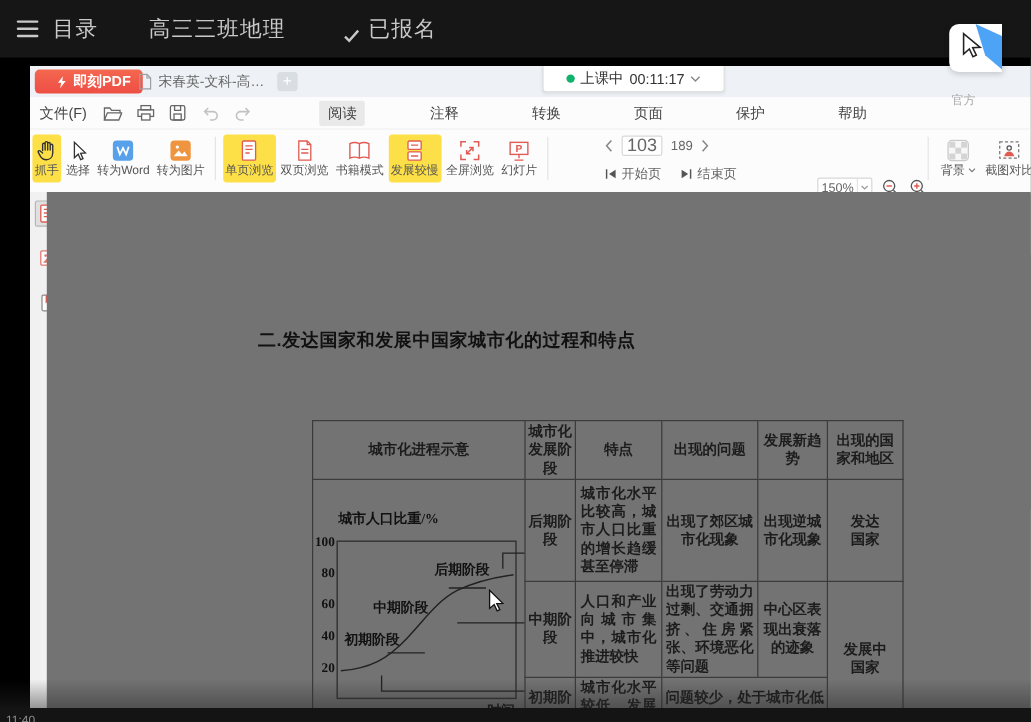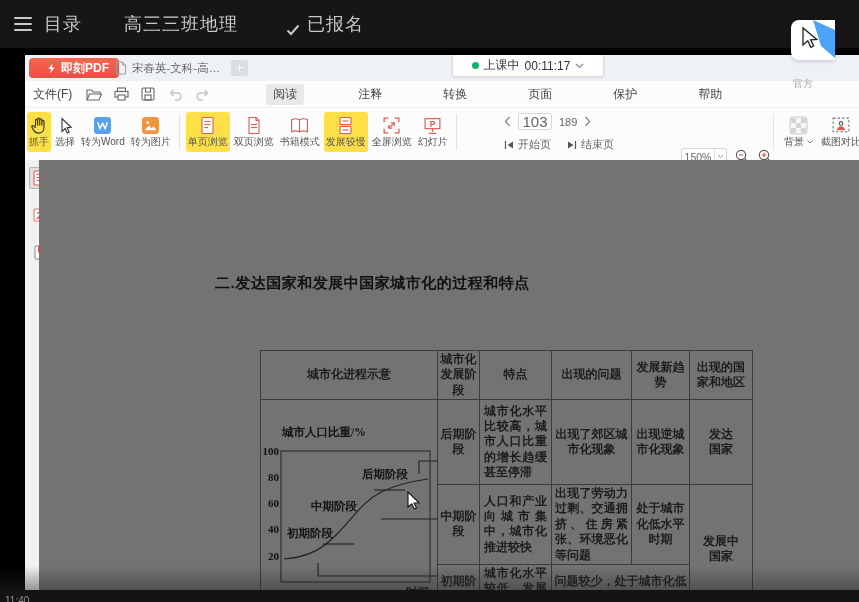--- a/index.html
+++ b/index.html
@@ -441,21 +441,21 @@
         <td>后期阶段</td>
         <td class="feat">城市化水平比较高，城市人口比重的增长趋缓甚至停滞</td>
         <td>出现了郊区城市化现象</td>
         <td>出现逆城市化现象</td>
         <td><span class="w28">发达国家</span></td>
       </tr>
       <tr class="r2">
         <td>中期阶段</td>
         <td class="feat">人口和产业向城市集中，城市化推进较快</td>
         <td class="probl">出现了劳动力过剩、交通拥挤、住房紧张、环境恶化等问题</td>
-        <td>处于城市化低水平时期</td>
+        <td>中心区表现出衰落的迹象</td>
         <td rowspan="2"><span class="w40">发展中国家</span></td>
       </tr>
       <tr class="r3">
         <td>初期阶段</td>
         <td class="feat">城市化水平较低、发展较慢</td>
         <td colspan="2">问题较少，处于城市化低水平时期</td>
       </tr>
     </tbody>
       </table>
   </div>

